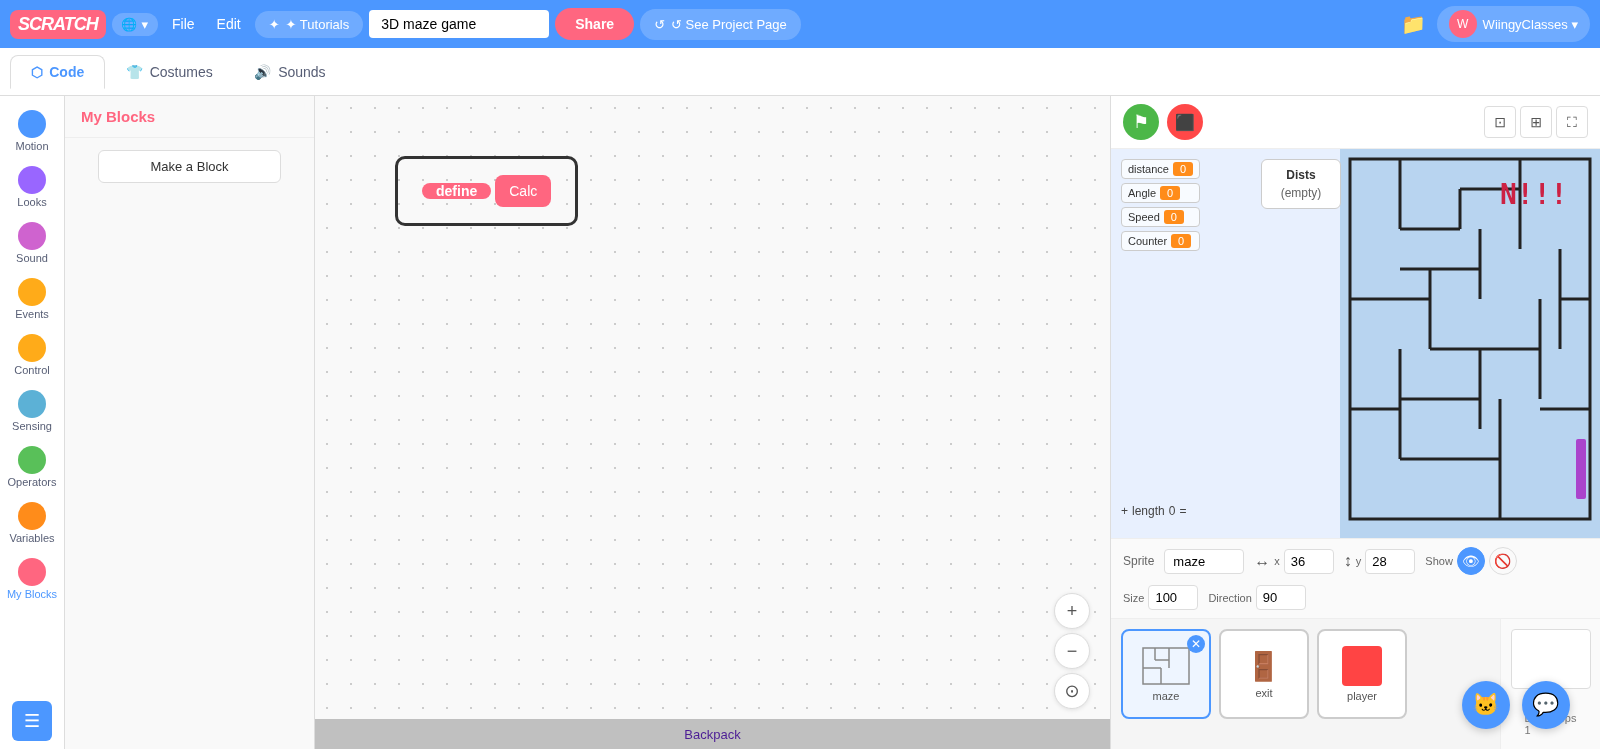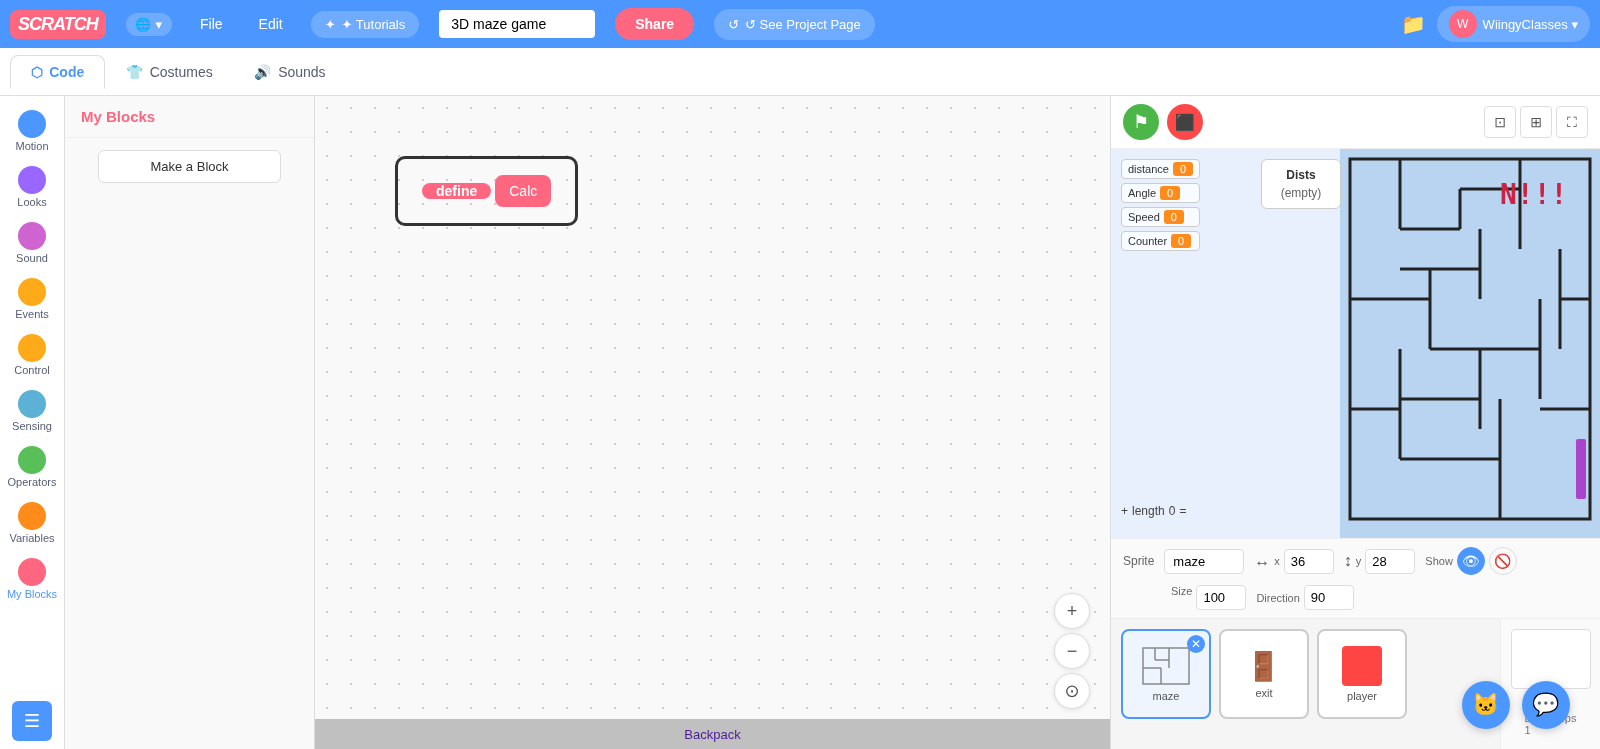--- a/index.html
+++ b/index.html
@@ -5,21 +5,21 @@
     * { box-sizing: border-box; margin: 0; padding: 0; }
     body { font-family: 'Helvetica Neue', Arial, sans-serif; font-size: 13px; background: #e5e5e5; overflow: hidden; width: 1600px; height: 749px; }
 
     
     #topbar {
       background: #4C97FF;
       height: 48px;
       display: flex;
       align-items: center;
       padding: 0 10px;
-      gap: 20px;
+      gap: 6px;
       position: relative;
       z-index: 100;
     }
     .scratch-logo {
       background: #FF6680;
       border-radius: 8px;
       padding: 4px 8px;
       color: white;
       font-weight: 900;
       font-size: 18px;
@@ -57,21 +57,21 @@
       align-items: center;
       gap: 6px;
       font-size: 13px;
     }
     .project-name-input {
       background: white;
       border: none;
       border-radius: 4px;
       padding: 6px 12px;
       font-size: 14px;
-      width: 156px;
+      width: 180px;
     }
     .share-btn {
       background: #FF6680;
       border: none;
       border-radius: 20px;
       color: white;
       padding: 8px 20px;
       font-size: 14px;
       font-weight: bold;
       cursor: pointer;
@@ -820,21 +820,21 @@
         <span class="coord-label">y</span>
         <input class="coord-input" value="28" style="">
       </div>
       <div style="display:flex;align-items:center;gap:4px;">
         <span class="coord-label">Show</span>
         <div class="show-icons">
           <div class="show-icon-btn active">👁</div>
           <div class="show-icon-btn">🚫</div>
         </div>
       </div>
-      <div style="display:flex;gap:4px;margin-left:48px;">
+      <div style="display:flex;align-items:center;gap:4px;">
         <span class="coord-label">Size</span>
         <input class="coord-input" value="100" style="">
       </div>
       <div style="display:flex;align-items:center;gap:4px;">
         <span class="coord-label">Direction</span>
         <input class="coord-input" value="90" style="">
       </div>
     </div>
 
     <div class="sprite-list-container">

